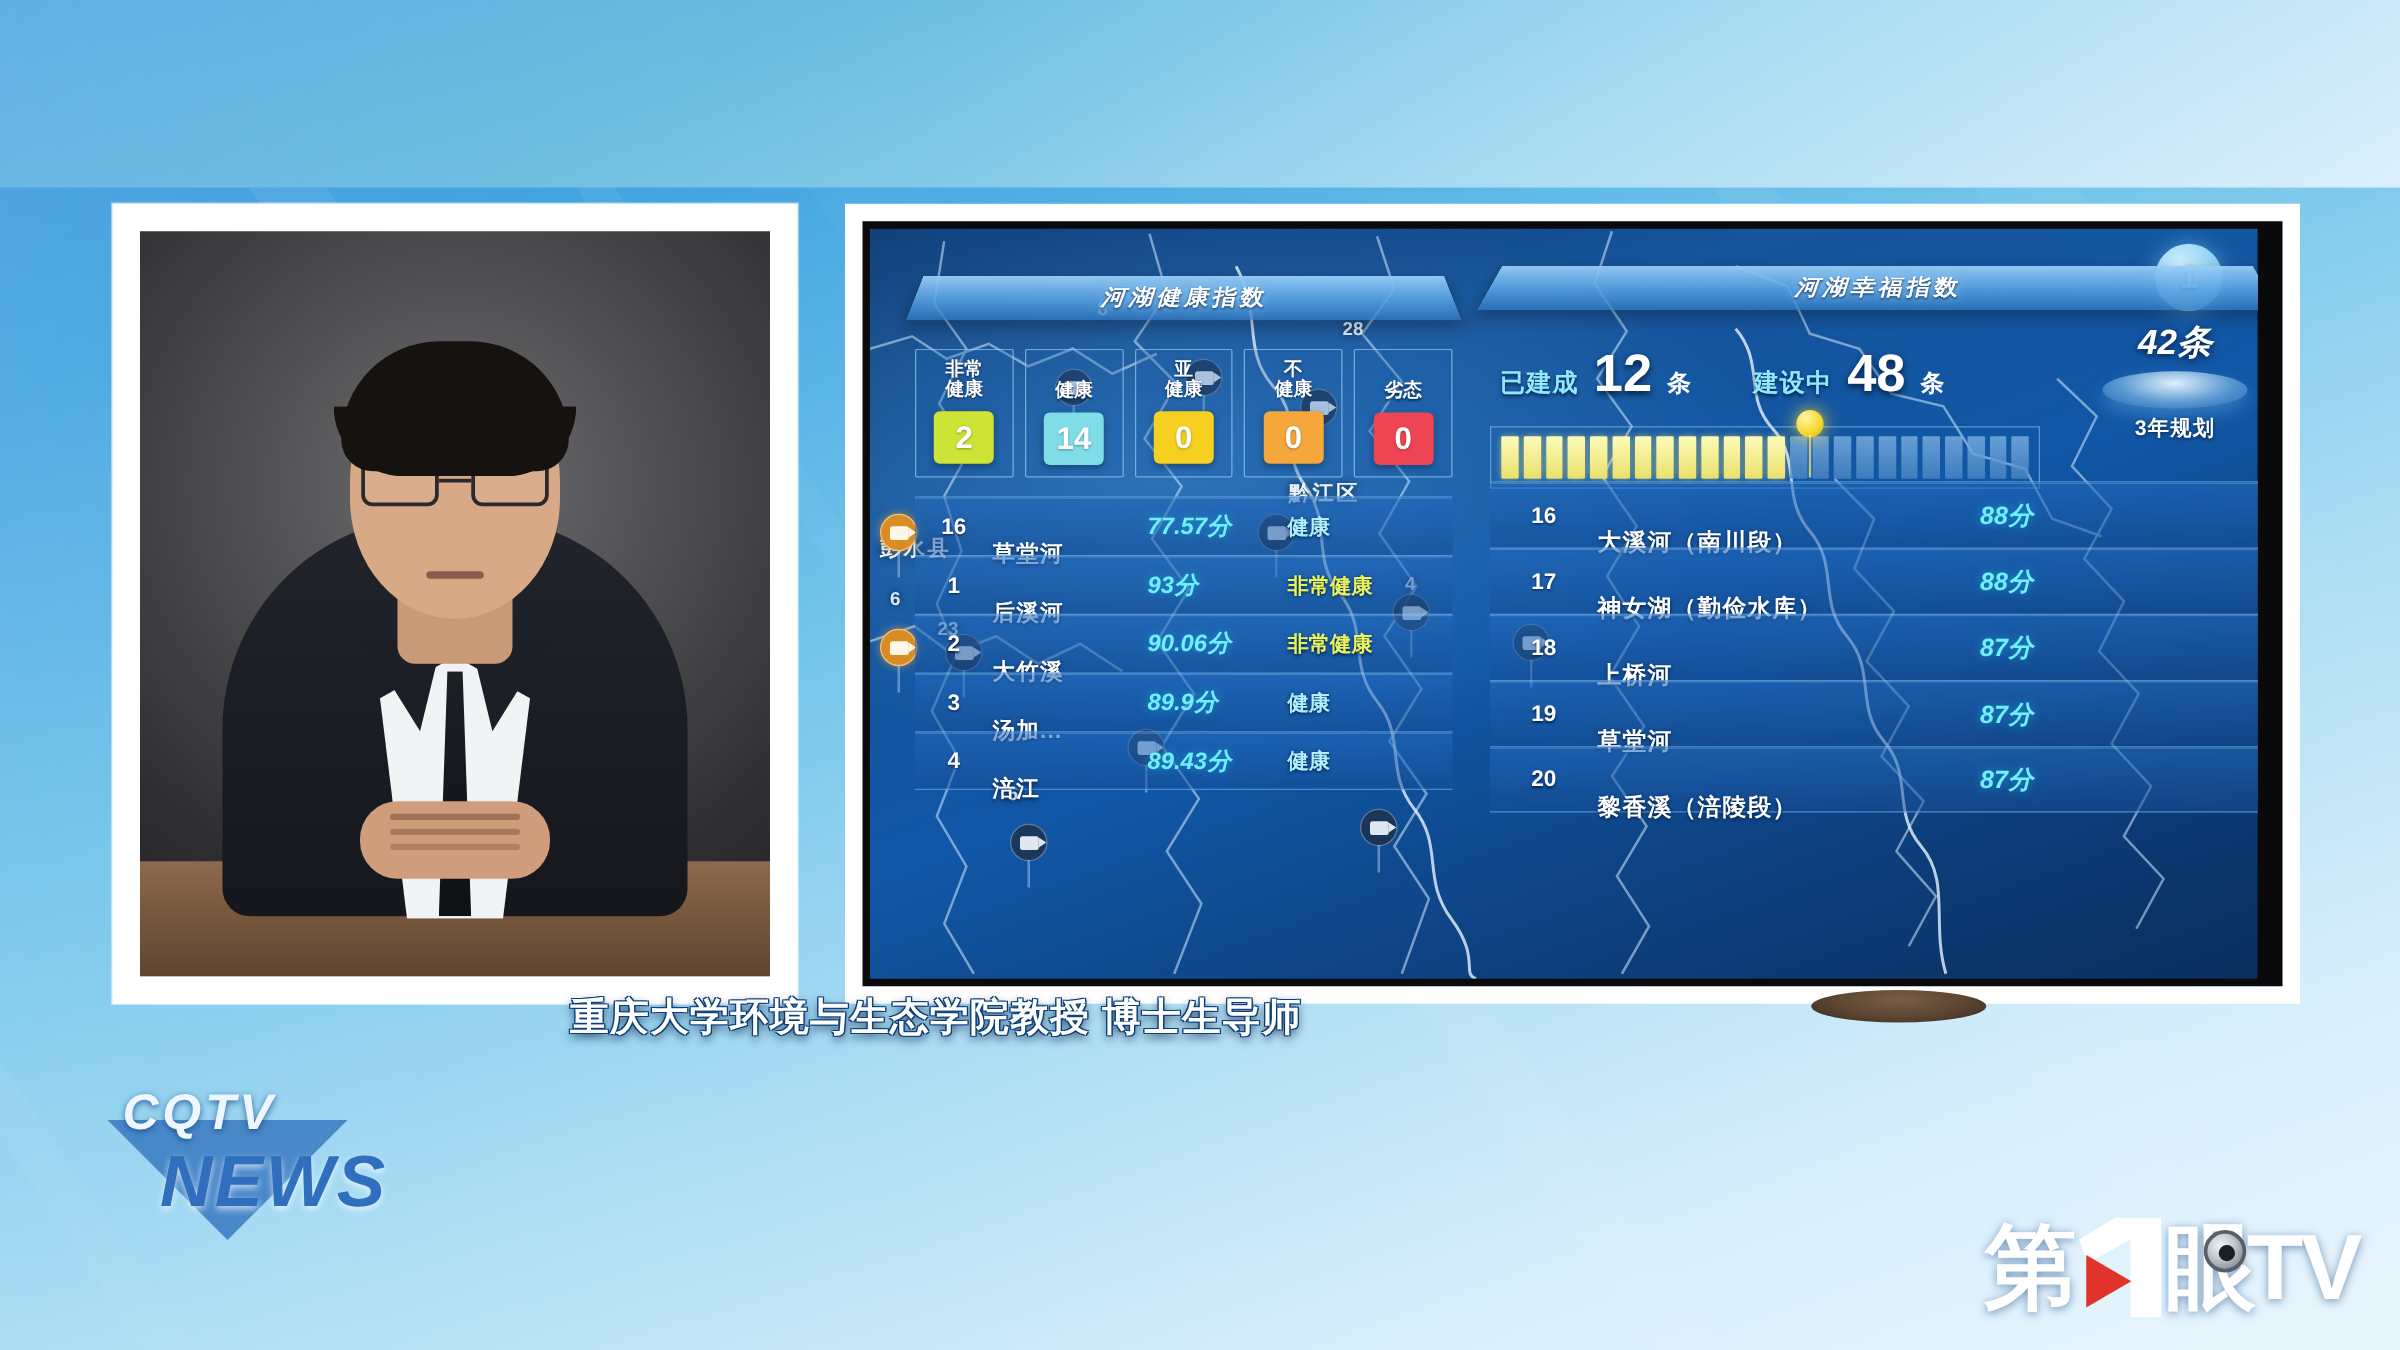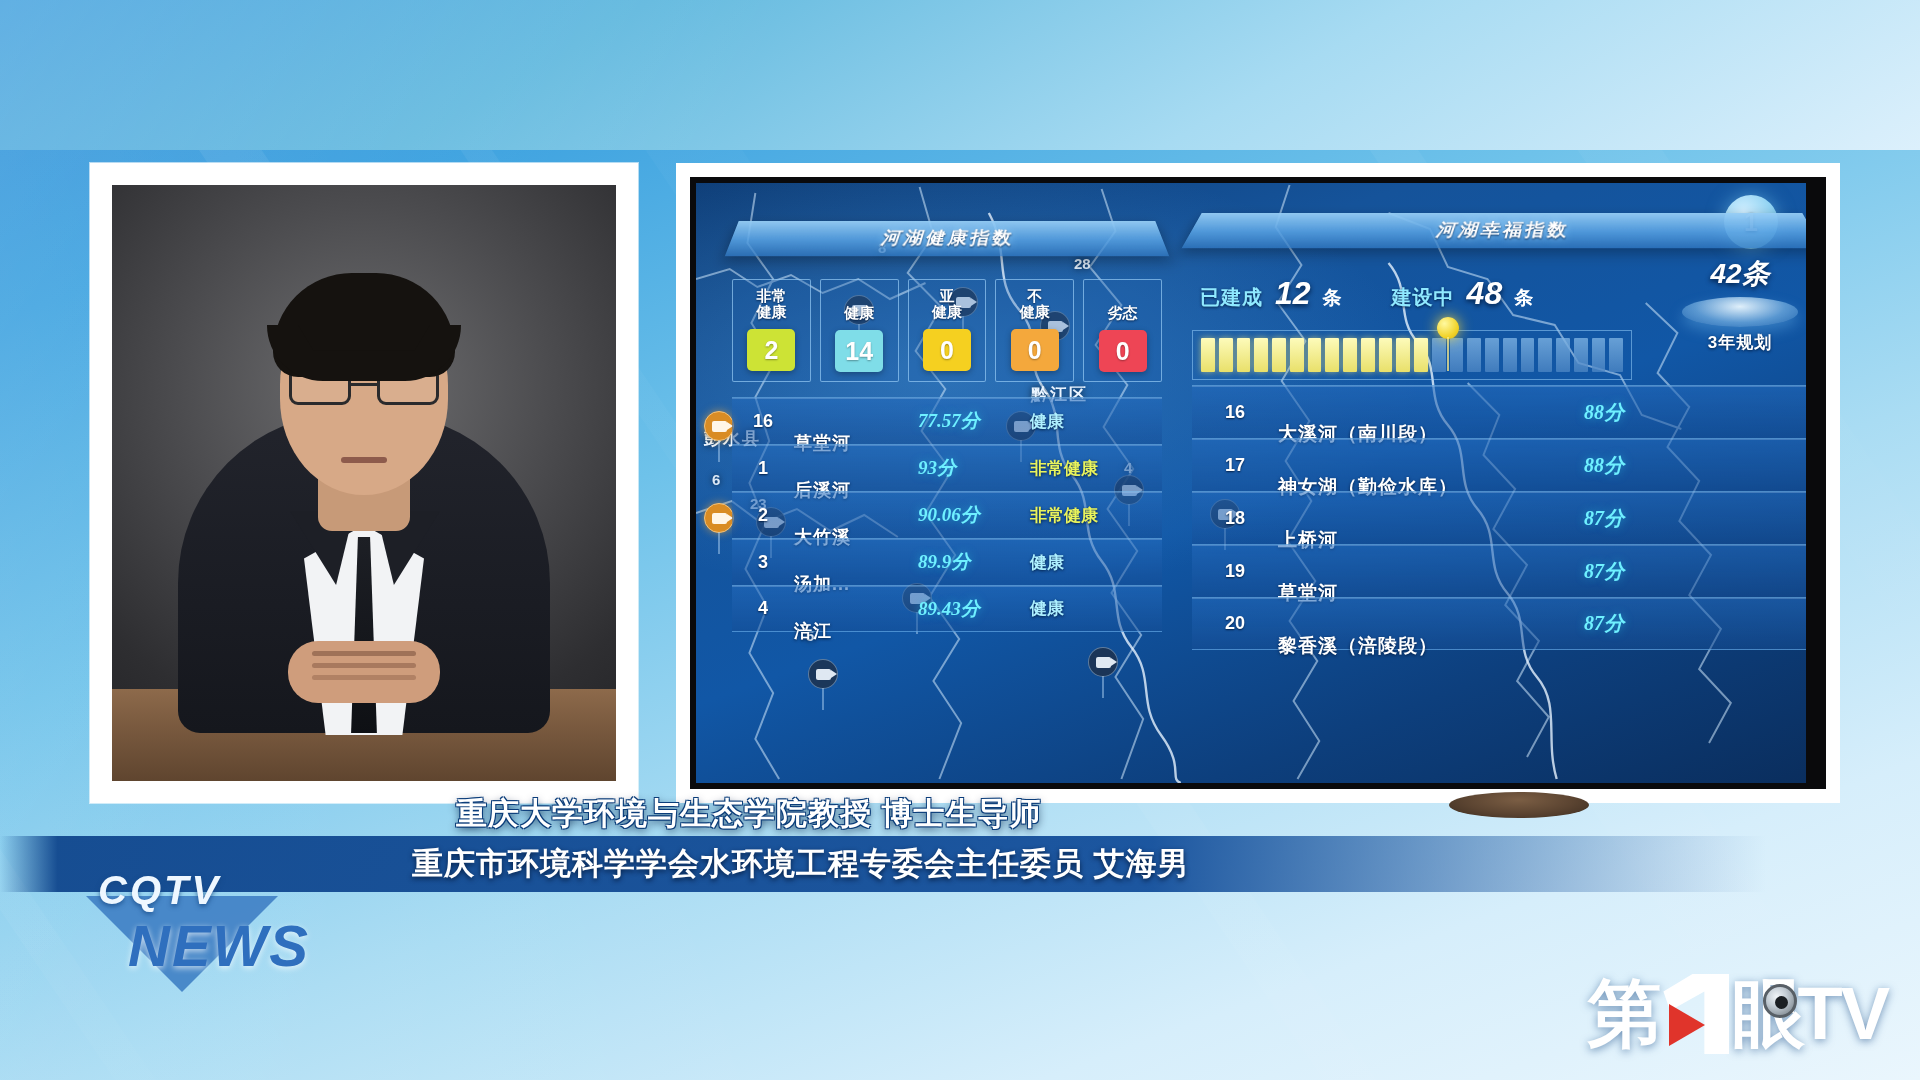--- a/index.html
+++ b/index.html
@@ -169,31 +169,31 @@
     background: linear-gradient(180deg, rgba(35,106,188,.58) 0%, rgba(22,78,150,.50) 100%);
     border-top: 1px solid rgba(130,195,245,.55);
     box-shadow: inset 0 1px 0 rgba(190,225,255,.25);
   }
   .trow:last-child { border-bottom: 1px solid rgba(130,195,245,.45); }
   .c-rank { width: 62px; text-align: center; color: #ffffff; font-size: 18px; font-weight: 700;
             text-shadow: 0 1px 2px rgba(0,25,60,.9); }
   .c-name { width: 124px; color: #ffffff; font-size: 18px; font-weight: 700; letter-spacing: 1px;
             text-shadow: 0 1px 3px rgba(0,25,60,.95); margin-top: 44px; }
   .c-score { width: 112px; color: #6ff0ff; font-size: 19px; font-weight: 700; font-style: italic;
-             text-shadow: 0 0 8px rgba(40,180,220,.65); font-family: Liberation Serif, serif; }
+             text-shadow: 0 0 8px rgba(40,180,220,.65); }
   .c-status { flex: 1; font-size: 17px; font-weight: 700; text-shadow: 0 1px 3px rgba(0,25,60,.95); }
   .st-healthy { color: #aef0ff; }
   .st-very    { color: #e9f35c; }
 
   
   #panel-happy { left: 496px; top: 28px; width: 620px; }
   #happy-stats { margin-top: 26px; display: flex; align-items: baseline; gap: 12px; padding-left: 8px; }
   .stat-label { color: #8fe9ff; font-size: 20px; font-weight: 700; letter-spacing: 1px;
                 text-shadow: 0 1px 3px rgba(0,25,60,.9); }
-  .stat-num { color: #ffffff; font-size: 32px; font-weight: 700; font-style: italic;
+  .stat-num { color: #ffffff; font-size: 42px; font-weight: 700; 
               text-shadow: 0 2px 5px rgba(0,25,60,.95); }
   .stat-unit { color: #ffffff; font-size: 19px; font-weight: 700; }
   .gap { width: 26px; }
 
   #progress-wrap { margin-top: 18px; position: relative; width: 440px; height: 50px;
                    border: 1px solid rgba(150,205,250,.55); padding: 7px 8px;
                    display: flex; align-items: center; gap: 4px; }
   .seg { width: 15px; height: 34px; border-radius: 1px; }
   .seg.on  { background: linear-gradient(180deg,#fdfbbb,#e9e06a); box-shadow: 0 0 6px rgba(240,230,120,.6); }
   .seg.off { background: linear-gradient(180deg,#7fb4e4,#4d86c4); opacity: .78; }
@@ -566,23 +566,20 @@
 
   <div id="stand"></div>
 
   <div class="bar bar-top">
     <div class="bar-top-inner"></div>
   </div>
 
   <div id="lt-line1">
     <span>重庆大学环境与生态学院教授 博士生导师</span>
   </div>
-  <div id="lt-line2">
-    <span>重庆市环境科学学会水环境工程专委会主任委员  艾海男</span>
-  </div>
 
   <div id="cqtv-logo">
     <div id="cqtv-tri"></div>
     <div id="cqtv-text">CQTV</div>
     <div id="news-text">NEWS</div>
   </div>
 
   <div id="watermark">
     <div class="wm-cn">第</div>
     <div id="wm-one">

